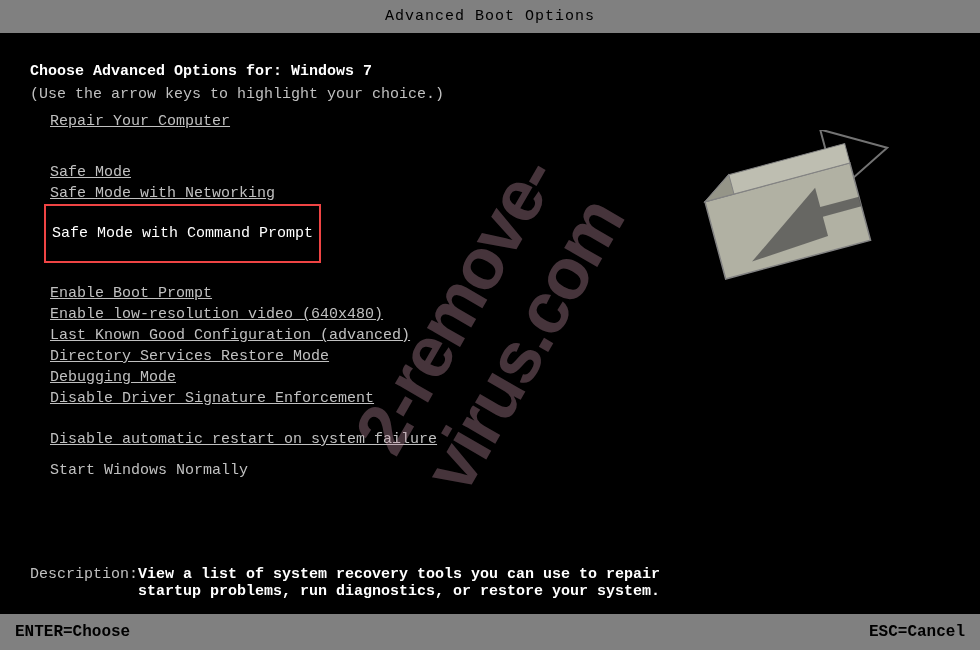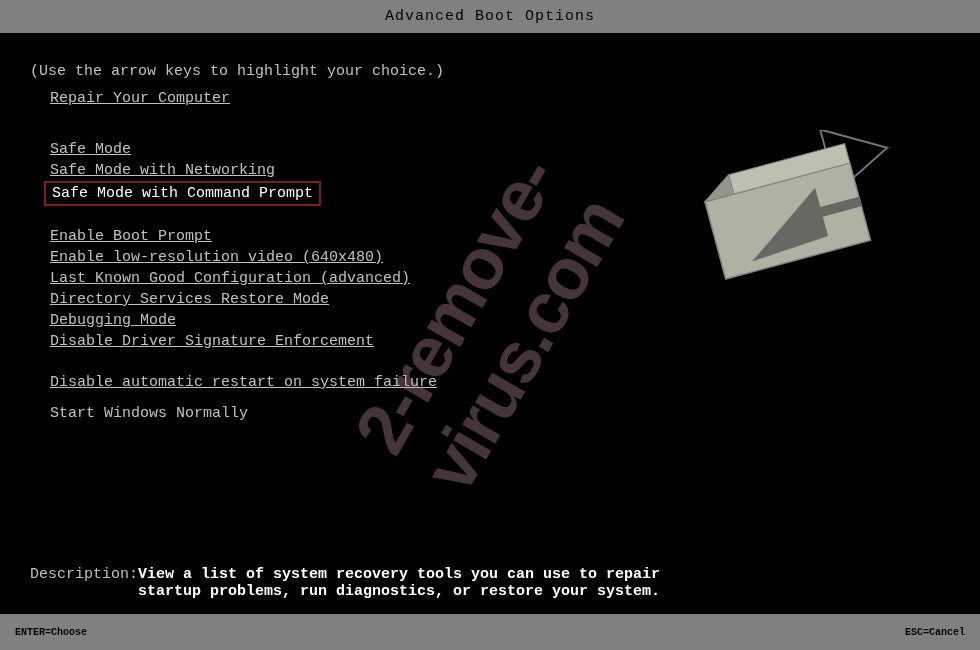--- a/index.html
+++ b/index.html
@@ -52,22 +52,22 @@
 
     .menu-item {
       padding: 2px 0;
       font-size: 15px;
       color: #c0c0c0;
     }
 
     .menu-item.highlighted {
       color: #fff;
       background: #000;
-      border: 2px solid #7f1d1d;
-      padding: 2px 6px;
+      border: 2px solid #ef4444;
+      padding: 19px 6px;
       display: inline-block;
       margin-left: -6px;
       text-align: center;
     }
 
     .menu-item.repair {
       margin-bottom: 30px;
     }
 
     .menu-group-gap {
@@ -118,21 +118,21 @@
       display: flex;
       justify-content: space-between;
       align-items: center;
       padding: 5px 15px;
       height: 36px;
     }
 
     #status-bar .status-left,
     #status-bar .status-right {
       color: #000;
-      font-size: 10px;
+      font-size: 16px;
       font-weight: bold;
     }
 
     
     #watermark {
       position: absolute;
       top: 0;
       left: 0;
       right: 0;
       bottom: 0;
@@ -168,20 +168,23 @@
   </style>
 </head>
 <body>
 
 <div id="title-bar">
   <span>Advanced Boot Options</span>
 </div>
 
 <div id="main-content">
 
+  <div id="choose-line">
+    <span>Choose Advanced Options for: </span><span>Windows 7</span>
+  </div>
   <div id="arrow-line">(Use the arrow keys to highlight your choice.)</div>
 
   <div id="menu-section">
 
     <div class="menu-item repair">Repair Your Computer</div>
 
     <div class="menu-item">Safe Mode</div>
     <div class="menu-item">Safe Mode with Networking</div>
     <div class="menu-item highlighted menu-group-gap">Safe Mode with Command Prompt</div>
 

